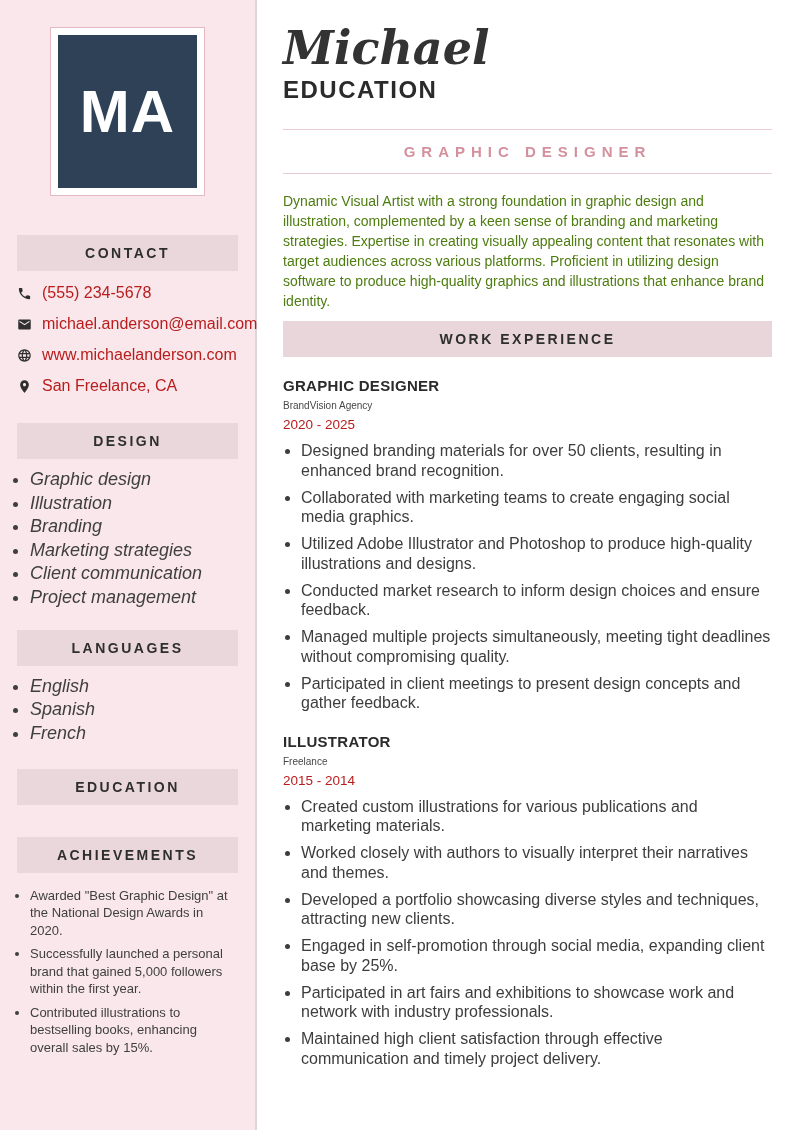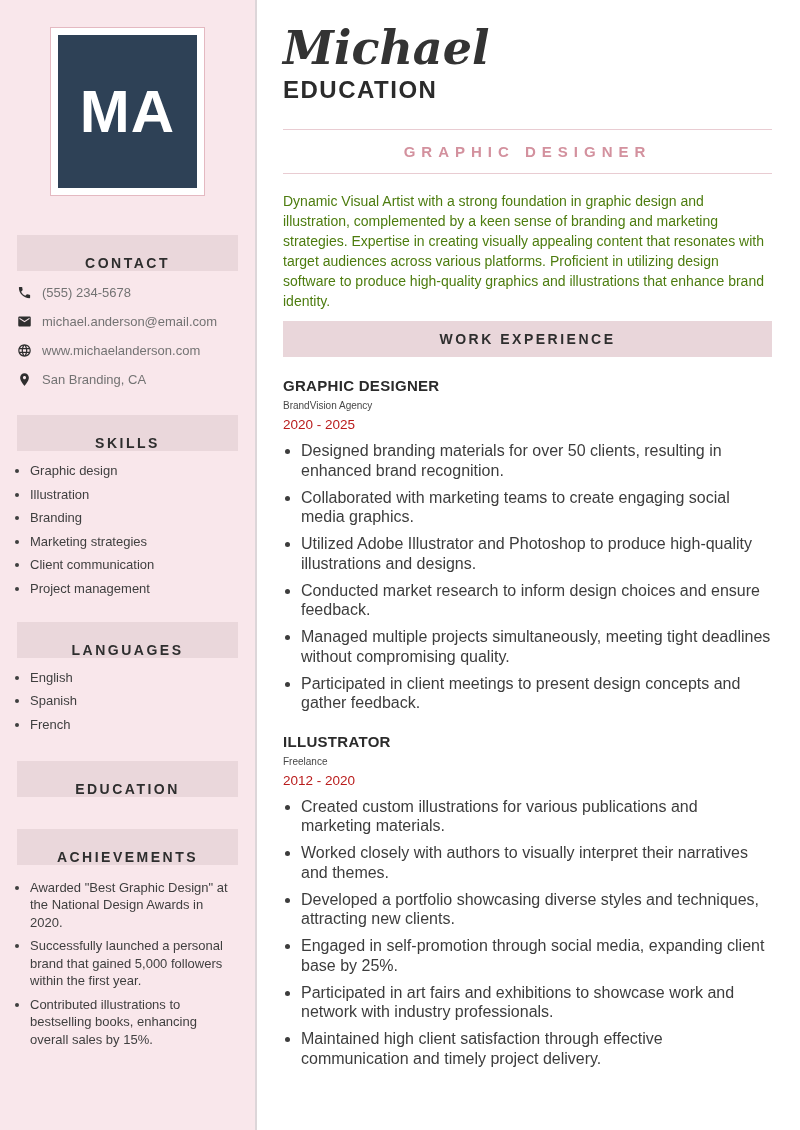--- a/index.html
+++ b/index.html
@@ -6,35 +6,35 @@
   html,body { background:#ffffff; }
   body { font-family:"Liberation Sans", sans-serif; color:#3d3d3d; }
   .page { position:relative; width:800px; height:1130px; background:#ffffff; display:flex; overflow:hidden; }
 
   
   .sidebar { width:257px; min-width:257px; height:100%; background:#f9e7eb; border-right:2px solid #ddd6d9; padding-bottom:20px; }
   .monogram-frame { width:155px; margin:27px auto 0 auto; background:#ffffff; border:1px solid #e4b9c1; padding:7px; }
   .monogram-box { width:139px; height:153px; background:#2e4156; display:flex; align-items:center; justify-content:center; }
   .monogram-text { color:#ffffff; font-size:60px; font-weight:700; letter-spacing:1px; }
 
-  .side-band { margin:0 17px; height:36px; background:#ead7db; display:flex; align-items:flex-end; justify-content:center;
+  .side-band { margin:0 17px; height:36px; background:#ead7db; display:flex; align-items:center; justify-content:center;
                font-size:14px; font-weight:700; letter-spacing:2.5px; color:#2e2e2e; }
   .band-contact { margin-top:39px; }
   .band-skills { margin-top:28px; }
   .band-languages { margin-top:25px; }
   .band-education { margin-top:28px; }
   .band-achievements { margin-top:32px; }
 
   .contact-list { margin:10px 17px 0 17px; }
   .contact-row { display:flex; align-items:center; gap:10px; margin-top:13px; min-height:16px; }
   .contact-row svg { width:15px; height:15px; fill:#2f2f2f; flex:0 0 15px; }
-  .contact-text { font-size:13px; color:#737373; }
+  .contact-text { font-size:16px; color:#b91c1c; }
 
   ul.side-list { margin:12px 17px 0 17px; padding-left:13px; list-style:disc; }
-  ul.side-list li { font-size:13px; color:#3f3f3f; line-height:16px; margin-bottom:7.5px; }
+  ul.side-list li { font-size:18px; color:#3f3f3f; line-height:16px; margin-bottom:7.5px;font-style:italic; }
 
   .education-text { margin:14px 17px 0 17px; font-size:13px; font-weight:700; letter-spacing:0.3px;
                     line-height:18px; color:#2c2c2c; text-transform:uppercase; }
 
   ul.achievements-list { margin:14px 17px 0 17px; padding-left:13px; list-style:disc; }
   ul.achievements-list li { font-size:13px; color:#3f3f3f; line-height:17.5px; margin-bottom:6px; }
 
   
   .main { flex:1; padding:22px 28px 4px 26px; }
   .first-name { font-family:"DejaVu Serif", serif; font-style:italic; font-weight:700; font-size:46px; line-height:52px; color:#333333; }
@@ -88,26 +88,26 @@
       <div class="contact-row">
         <svg viewBox="0 0 24 24">
             <path d="M11.99 2C6.47 2 2 6.48 2 12s4.47 10 9.99 10C17.52 22 22 17.52 22 12S17.52 2 11.99 2zm6.93 6h-2.95c-.32-1.25-.78-2.45-1.38-3.56 1.84.63 3.37 1.91 4.33 3.56zM12 4.04c.83 1.2 1.48 2.53 1.91 3.96h-3.82c.43-1.43 1.08-2.76 1.91-3.96zM4.26 14C4.1 13.36 4 12.69 4 12s.1-1.36.26-2h3.38c-.08.66-.14 1.32-.14 2 0 .68.06 1.34.14 2H4.26zm.82 2h2.95c.32 1.25.78 2.45 1.38 3.56-1.84-.63-3.37-1.9-4.33-3.56zm2.95-8H5.08c.96-1.66 2.49-2.93 4.33-3.56C8.81 5.55 8.35 6.75 8.03 8zM12 19.96c-.83-1.2-1.48-2.53-1.91-3.96h3.82c-.43 1.43-1.08 2.76-1.91 3.96zM14.34 14H9.66c-.09-.66-.16-1.32-.16-2 0-.68.07-1.35.16-2h4.68c.09.65.16 1.32.16 2 0 .68-.07 1.34-.16 2zm.25 5.56c.6-1.11 1.06-2.31 1.38-3.56h2.95c-.96 1.65-2.49 2.93-4.33 3.56zM16.36 14c.08-.66.14-1.32.14-2 0-.68-.06-1.34-.14-2h3.38c.16.64.26 1.31.26 2s-.1 1.36-.26 2h-3.38z"></path>
           </svg>
         <span class="contact-text">www.michaelanderson.com</span>
       </div>
       <div class="contact-row">
         <svg viewBox="0 0 24 24">
             <path d="M12 2C8.13 2 5 5.13 5 9c0 5.25 7 13 7 13s7-7.75 7-13c0-3.87-3.13-7-7-7zm0 9.5c-1.38 0-2.5-1.12-2.5-2.5s1.12-2.5 2.5-2.5 2.5 1.12 2.5 2.5-1.12 2.5-2.5 2.5z"></path>
           </svg>
-        <span class="contact-text">San Branding, CA</span>
+        <span class="contact-text">San Freelance, CA</span>
       </div>
     </div>
 
     <div class="side-band band-skills">
-      <span>SKILLS</span>
+      <span>DESIGN</span>
     </div>
     <ul class="side-list">
         <li>Graphic design</li>
         <li>Illustration</li>
         <li>Branding</li>
         <li>Marketing strategies</li>
         <li>Client communication</li>
         <li>Project management</li>
       </ul>
 
@@ -160,21 +160,21 @@
           <li>Utilized Adobe Illustrator and Photoshop to produce high-quality illustrations and designs.</li>
           <li>Conducted market research to inform design choices and ensure feedback.</li>
           <li>Managed multiple projects simultaneously, meeting tight deadlines without compromising quality.</li>
           <li>Participated in client meetings to present design concepts and gather feedback.</li>
         </ul>
     </section>
 
     <section class="job">
       <div class="job-role">ILLUSTRATOR</div>
       <div class="job-company">Freelance</div>
-      <div class="job-dates">2012 - 2020</div>
+      <div class="job-dates">2015 - 2014</div>
       <ul class="job-bullets">
           <li>Created custom illustrations for various publications and marketing materials.</li>
           <li>Worked closely with authors to visually interpret their narratives and themes.</li>
           <li>Developed a portfolio showcasing diverse styles and techniques, attracting new clients.</li>
           <li>Engaged in self-promotion through social media, expanding client base by 25%.</li>
           <li>Participated in art fairs and exhibitions to showcase work and network with industry professionals.</li>
           <li>Maintained high client satisfaction through effective communication and timely project delivery.</li>
         </ul>
     </section>
 

